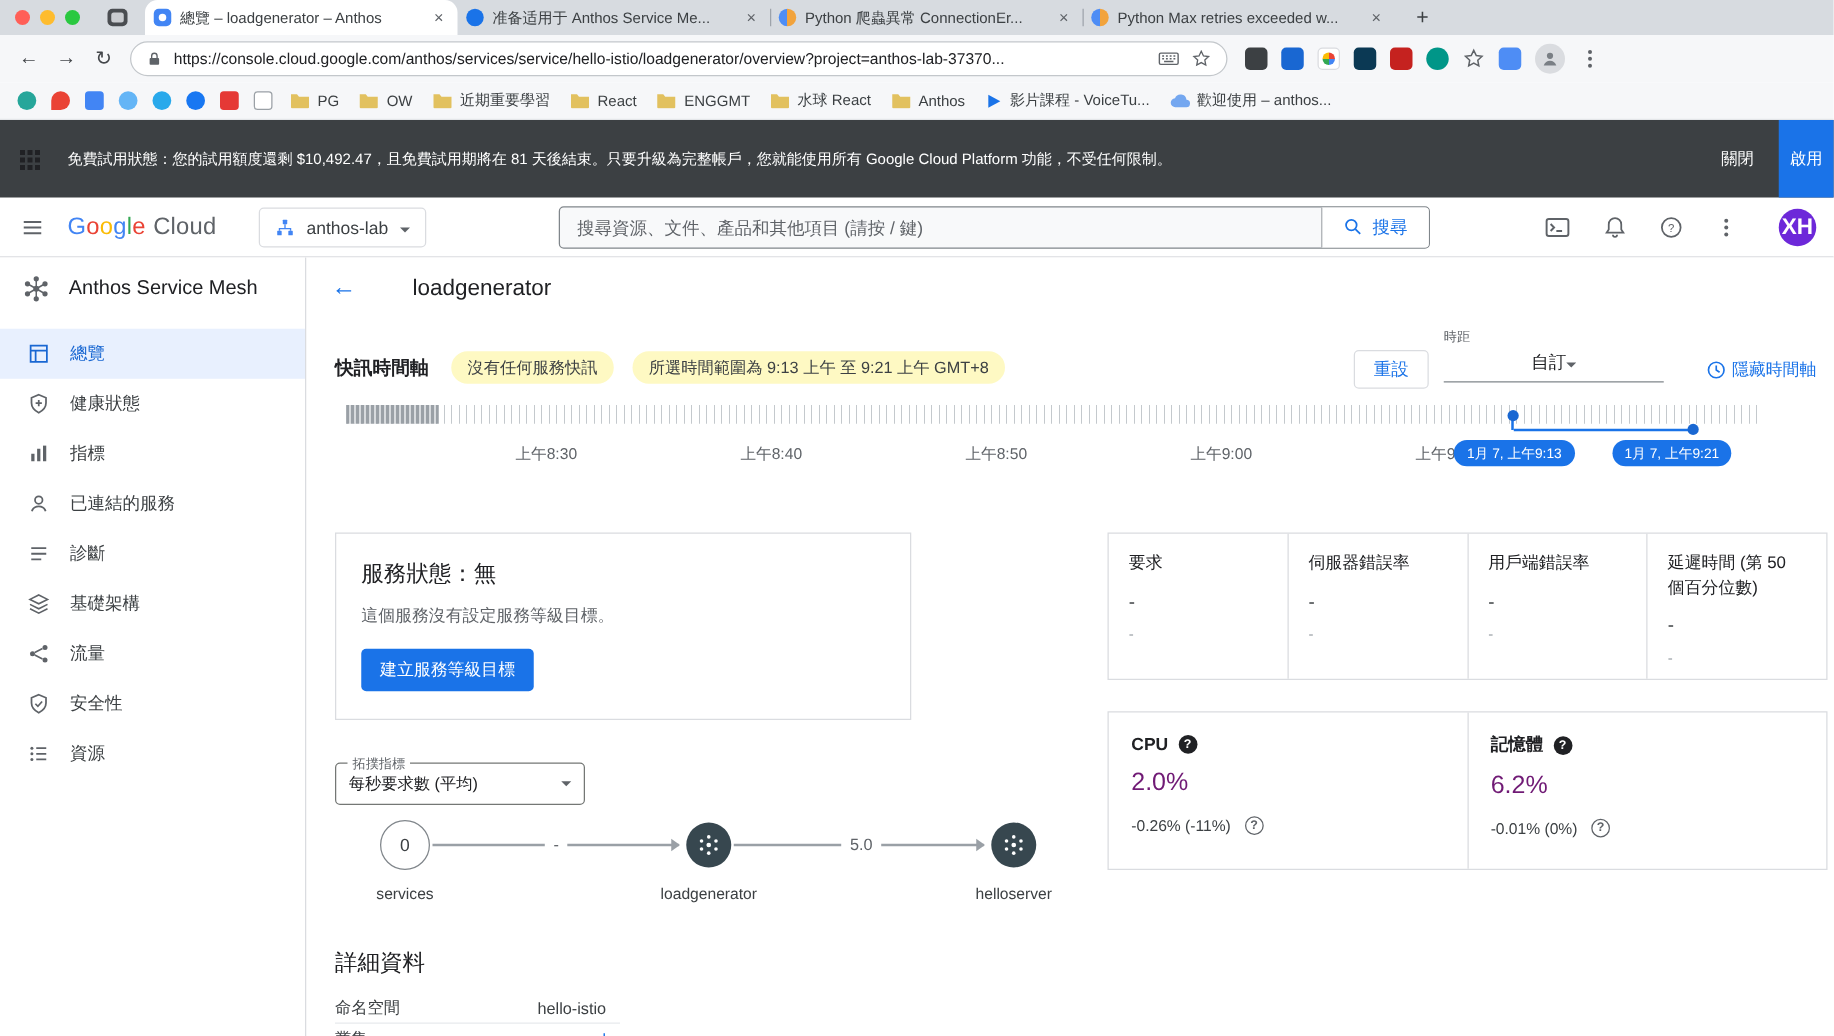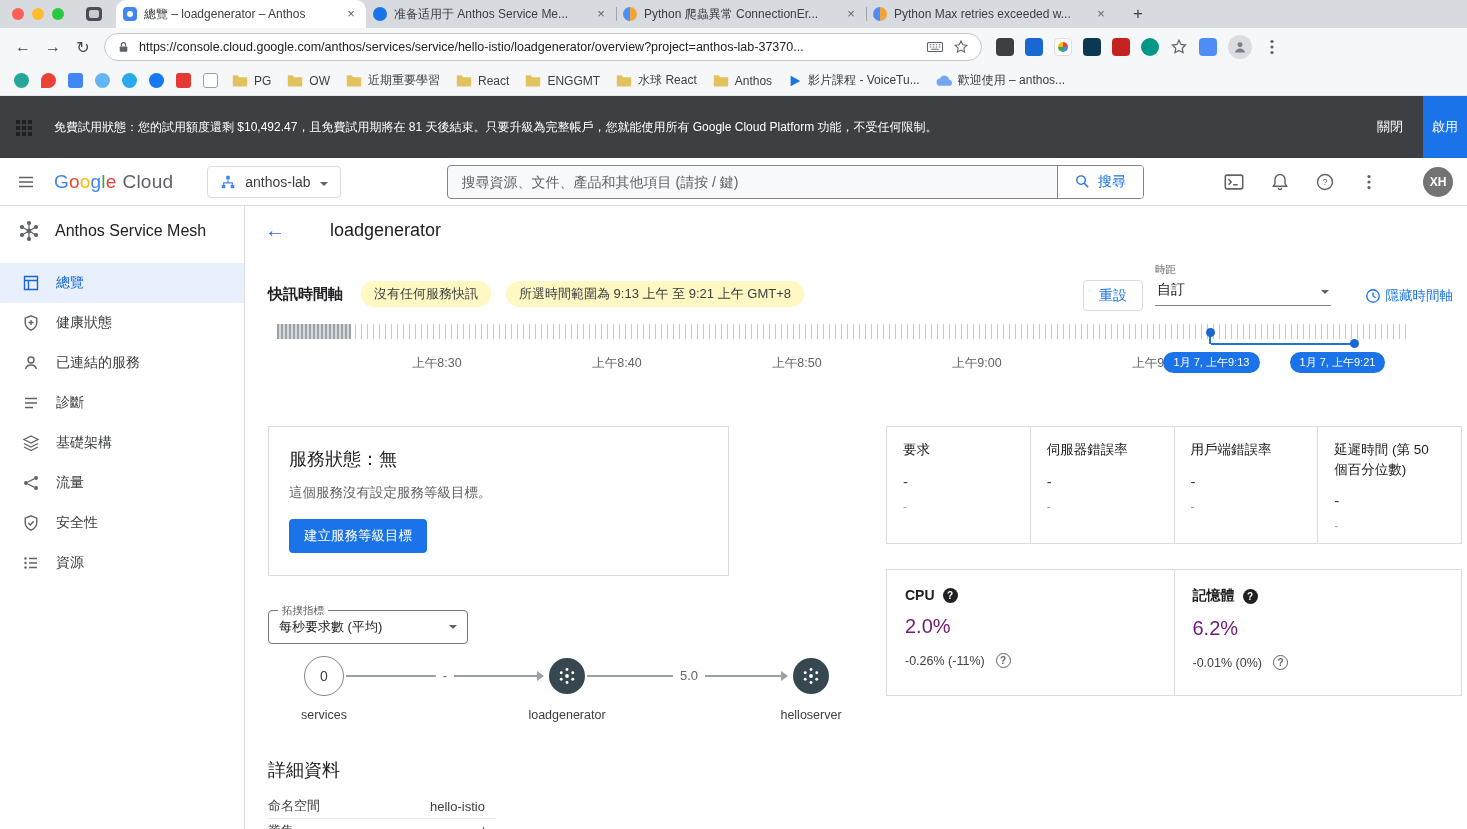--- a/index.html
+++ b/index.html
@@ -61,21 +61,21 @@
   .logo{display:flex;align-items:baseline;font-size:19px;letter-spacing:.2px}
   .l-b{color:#4285f4}.l-r{color:#ea4335}.l-y{color:#fbbc05}.l-g{color:#34a853}
   .logo-suffix{color:#5f6368;margin-left:6px}
   .proj{margin-left:34px;height:32px;border:1px solid #dadce0;border-radius:4px;display:flex;align-items:center;gap:9px;padding:0 12px;font-size:14px;color:#3c4043;background:#fff}
   .caret{width:0;height:0;border:4.5px solid transparent;border-top-color:#5f6368;margin-top:8px}
   .searchbar{margin-left:106px;width:697px;height:34px;border:1px solid #80868b;border-radius:4px;display:flex;align-items:stretch;background:#f8f9fa}
   .searchbar input{flex:1;border:0;background:transparent;padding:0 14px;font-size:14px;color:#202124;outline:none;font-family:inherit}
   .searchbar input::placeholder{color:#5f6368}
   .search-btn{width:86px;border-left:1px solid #80868b;background:#fff;display:flex;align-items:center;justify-content:center;gap:7px;color:#1a73e8;font-size:14px;border-radius:0 3px 3px 0}
   .hdr-right{margin-left:auto;display:flex;align-items:center;gap:25px;color:#5f6368}
-  .avatar{width:30px;height:30px;border-radius:50%;background:#737373;color:#fff;font-size:12px;font-weight:bold;display:flex;align-items:center;justify-content:center;margin-left:20px}
+  .avatar{width:30px;height:30px;border-radius:50%;background:#6d28d9;color:#fff;font-size:18px;font-weight:bold;display:flex;align-items:center;justify-content:center;margin-left:8px}
 
   
   .app{display:flex;height:629px;background:#fff}
   .sidebar{width:245px;flex:none;border-right:1px solid #dadce0}
   .sb-head{height:49px;display:flex;align-items:center;gap:14px;padding:0 17px;font-size:16px;color:#202124}
   .sb-nav{padding-top:8px}
   .nav-item{height:40px;display:flex;align-items:center;gap:16px;padding:0 22px;font-size:14px;color:#3c4043;cursor:pointer}
   .nav-item svg{color:#5f6368;flex:none}
   .nav-item.active{background:#e8f0fe;color:#1967d2}
   .nav-item.active svg{color:#1967d2}
@@ -84,21 +84,21 @@
   .page-head{position:absolute;top:0;left:0;right:0;height:48px;display:flex;align-items:center}
   .back-arrow{width:36px;height:36px;margin-left:12px;display:flex;align-items:center;justify-content:center;color:#1a73e8;font-size:20px}
   .page-title{font-size:18px;color:#202124;margin-left:37px}
 
   .tl-row{position:absolute;left:23px;top:75px;display:flex;align-items:center;gap:15px}
   .tl-title{font-size:15px;font-weight:bold;color:#202124;margin-right:3px}
   .chip{background:#fef9c3;border-radius:14px;height:26px;display:flex;align-items:center;padding:0 13px;font-size:13px;color:#3c4043;white-space:nowrap}
   .reset-btn{position:absolute;left:838px;top:74px;height:31px;padding:0 15px;border:1px solid #dadce0;border-radius:4px;color:#1a73e8;font-size:14px;display:flex;align-items:center;background:#fff}
   .period{position:absolute;left:910px;top:57px;width:176px}
   .period-label{font-size:10.5px;color:#5f6368}
-  .period-row{display:flex;align-items:center;justify-content:space-between;padding:4px 2px 6px 2px;border-bottom:1px solid #80868b;font-size:14px;color:#202124}
+  .period-row{display:flex;align-items:center;justify-content:center;padding:4px 2px 6px 2px;border-bottom:1px solid #80868b;font-size:14px;color:#202124}
   .hide-tl{position:absolute;right:14px;top:81px;display:flex;align-items:center;gap:5px;color:#1a73e8;font-size:13.5px}
 
   .ruler{position:absolute;left:32px;top:118px;width:1133px;height:15px;background:repeating-linear-gradient(90deg,#c4c9cd 0 1px,transparent 1px 6px)}
   .ruler-dense{position:absolute;left:0;top:0;bottom:0;width:74px;background:repeating-linear-gradient(90deg,#9aa0a6 0 2px,#d7dadd 2px 4px)}
   .sel-conn{position:absolute;left:932px;top:8px;width:2px;height:12px;background:#1a73e8}
   .sel-line{position:absolute;left:934px;top:19px;width:144px;height:2px;background:#1a73e8}
   .sel-dot{position:absolute;width:9px;height:9px;border-radius:50%;background:#1967d2}
   .sd1{left:929px;top:4px}
   .sd2{left:1073px;top:15px}
   .tick-label{position:absolute;top:149px;transform:translateX(-50%);font-size:12.5px;color:#5f6368;white-space:nowrap;z-index:1}
@@ -393,20 +393,28 @@
             <path d="M2.5 6.5h13M6.5 6.5v9" fill="none" stroke="currentColor" stroke-width="1.4"></path>
           </svg>
         <span>總覽</span>
       </div>
       <div class="nav-item">
         <svg viewBox="0 0 18 18" width="18" height="18">
             <path d="M9 1.8l5.8 2.4v4.2c0 3.6-2.4 6-5.8 7.8C5.6 14.4 3.2 12 3.2 8.4V4.2z" fill="none" stroke="currentColor" stroke-width="1.4"></path>
             <path d="M9 6v5M6.5 8.5h5" stroke="currentColor" stroke-width="1.4"></path>
           </svg>
         <span>健康狀態</span>
+      </div>
+      <div class="nav-item">
+        <svg viewBox="0 0 18 18" width="18" height="18">
+            <rect x="3" y="9" width="2.6" height="6" fill="currentColor"></rect>
+            <rect x="7.7" y="5" width="2.6" height="10" fill="currentColor"></rect>
+            <rect x="12.4" y="2.5" width="2.6" height="12.5" fill="currentColor"></rect>
+          </svg>
+        <span>指標</span>
       </div>
       <div class="nav-item">
         <svg viewBox="0 0 18 18" width="18" height="18">
             <circle cx="9" cy="6" r="3" fill="none" stroke="currentColor" stroke-width="1.4"></circle>
             <path d="M3.5 15c.8-2.6 3-4 5.5-4s4.7 1.4 5.5 4" fill="none" stroke="currentColor" stroke-width="1.4"></path>
           </svg>
         <span>已連結的服務</span>
       </div>
       <div class="nav-item">
         <svg viewBox="0 0 18 18" width="18" height="18">

